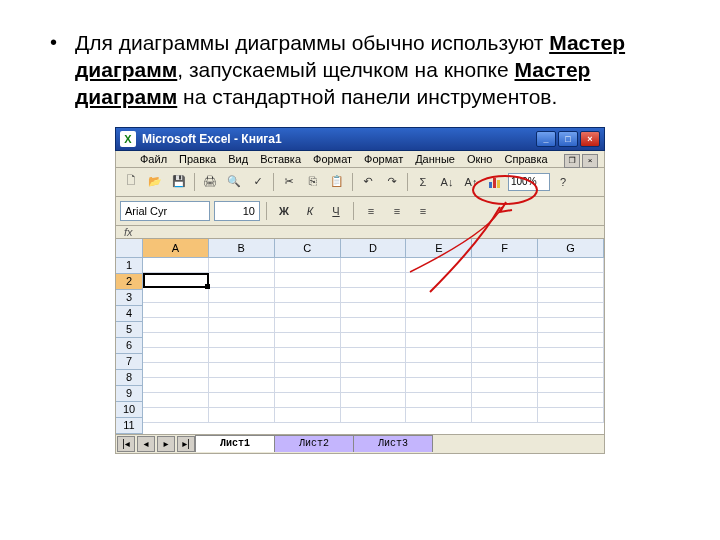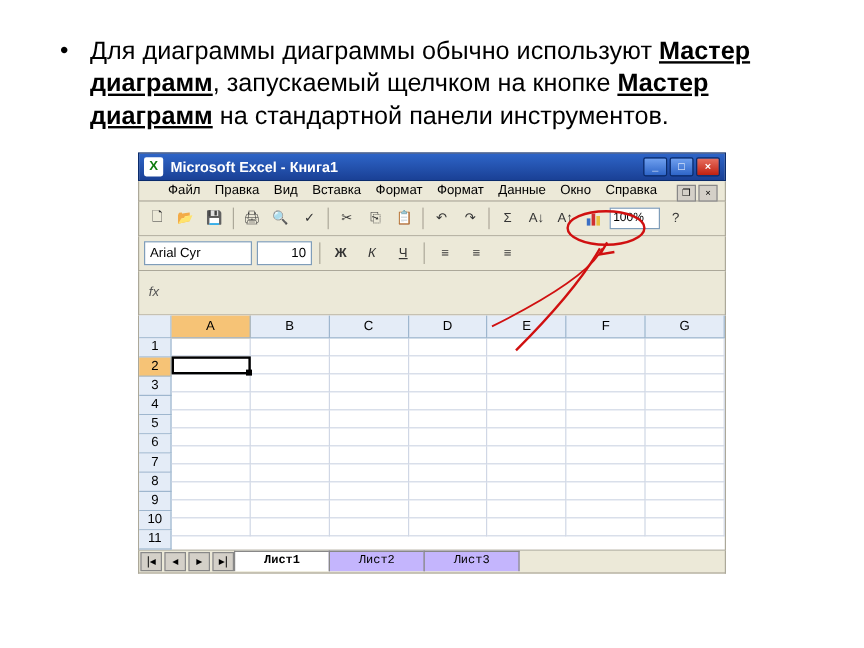--- a/index.html
+++ b/index.html
@@ -26,21 +26,21 @@
   .tsep { width:1px; height:18px; background:#aca899; margin:0 2px; }
   .zoom { width:36px; height:16px; border:1px solid #7f9db9; background:#fff; font-size:10px; padding:0 2px; display:flex; align-items:center; }
 
   .formatbar { background:#ece9d8; border:1px solid #aca899; border-top:none; padding:3px 4px; display:flex; gap:4px; align-items:center; font-size:11px; }
   .combo { height:18px; border:1px solid #7f9db9; background:#fff; display:flex; align-items:center; padding:0 4px;text-align:center; }
   .combo.font { width:80px; }
   .combo.size { width:36px; justify-content:flex-end; }
 
   .namebar { background:#ece9d8; border:1px solid #aca899; border-top:none; display:flex; align-items:center; font-size:11px; }
   .namebox { width:64px; height:18px; border:1px solid #7f9db9; background:#fff; margin:2px 4px; padding:0 6px; display:flex; align-items:center; }
-  .fx { font-style:italic; font-size:11px; color:#555; margin:12px 8px;text-align:center; }
+  .fx { font-style:italic; font-size:11px; color:#555; margin:0 8px;text-align:center; }
 
   .grid-area { border:1px solid #aca899; border-top:none; background:#fff; }
   .colhead { display:flex; background:#e4ecf7; font-size:11px; }
   .rh { width:26px; height:18px; border-right:1px solid #9eb6ce; border-bottom:1px solid #9eb6ce; background:#e4ecf7; }
   .ch { flex:1; text-align:center; border-right:1px solid #9eb6ce; border-bottom:1px solid #9eb6ce; line-height:18px; }
   .ch.sel { background:#f6c376; }
   .rows { display:flex; }
   .rownums { display:flex; flex-direction:column; font-size:11px; }
   .rn { width:26px; height:15px; text-align:center; border-right:1px solid #9eb6ce; border-bottom:1px solid #9eb6ce; background:#e4ecf7; line-height:15px; }
   .rn.sel { background:#f6c376; }

